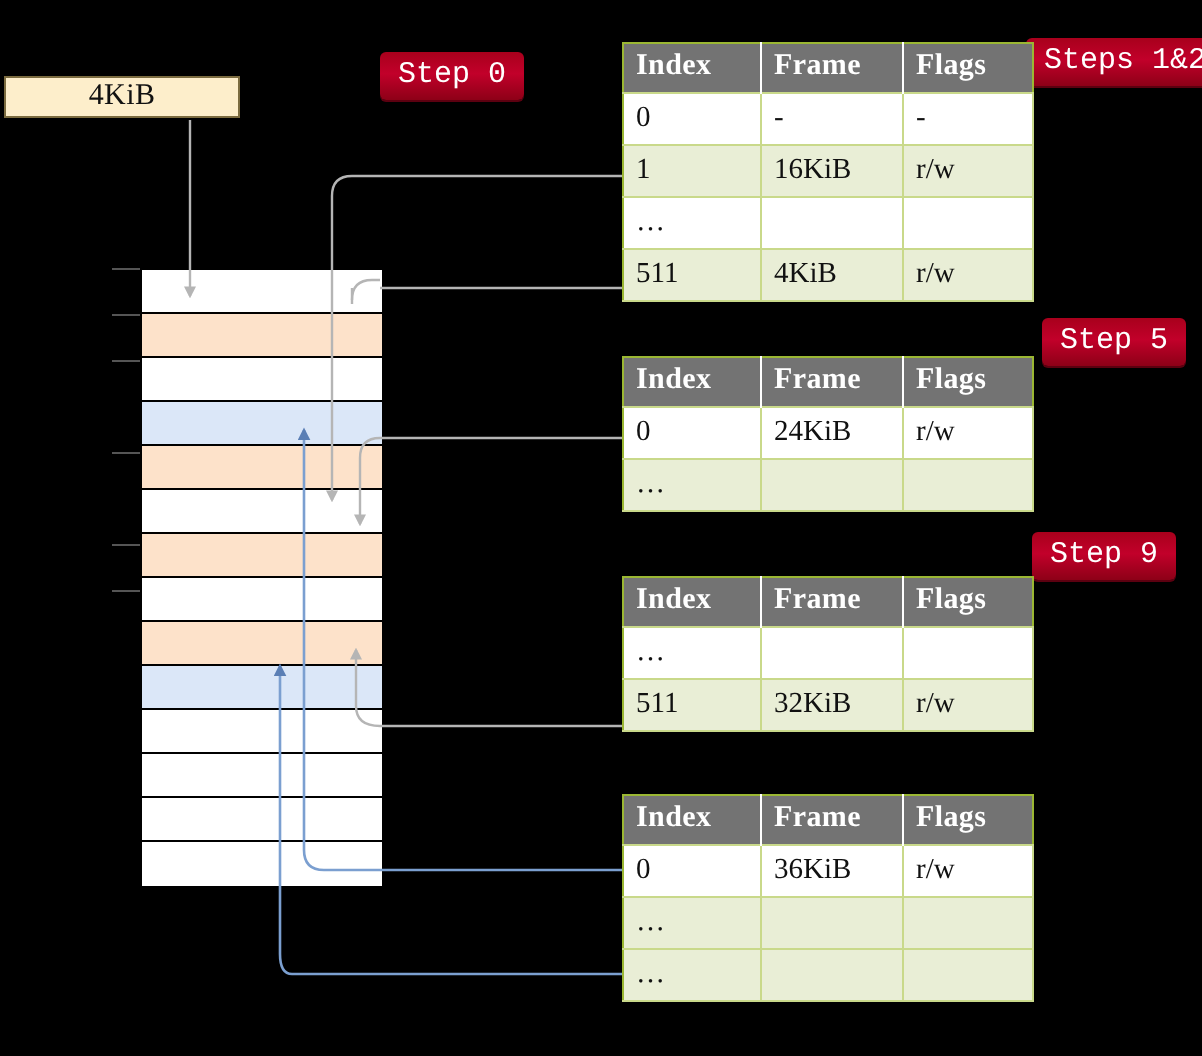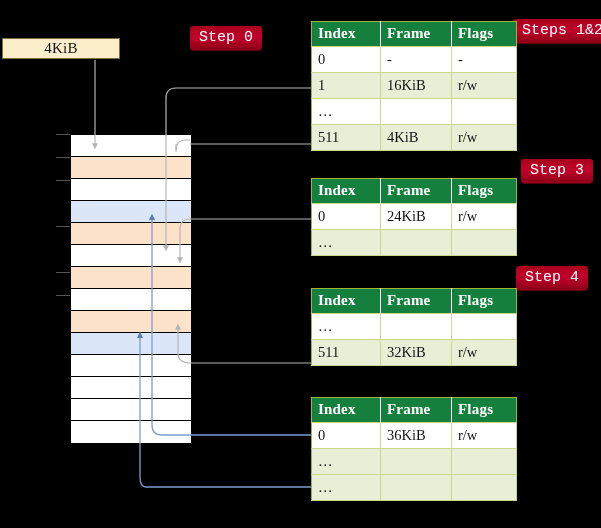--- a/index.html
+++ b/index.html
@@ -81,21 +81,21 @@
   .ptable {
     position: absolute;
     border-collapse: collapse;
     border: 1px solid #9bb733;
     background: #ffffff;
     font-size: 14.5px;
     color: #111111;
     table-layout: fixed;
   }
   .ptable th {
-    background: #15803d;
+    background: #737373;
     color: #ffffff;
     font-weight: bold;
     text-align: left;
     padding: 3px 6px 4px 6px;
     border-right: 1px solid #ffffff;
     font-size: 15px;
     letter-spacing: .2px;
   }
   .ptable th:last-child { border-right: none; margin-top: 20px; }
   .ptable td {
@@ -124,22 +124,22 @@
     width: 601px;
     height: 528px;
     pointer-events: none;
   }
 </style>
 </head>
 <body>
 
 <div class="step-badge" style="left:190px; top:26px;">Step 0</div>
 <div class="step-badge" style="left:513px; top:19px;">Steps 1&amp;2</div>
-<div class="step-badge" style="left:521px; top:159px;">Step 3</div>
-<div class="step-badge" style="left:516px; top:266px;">Step 4</div>
+<div class="step-badge" style="left:521px; top:159px;">Step 5</div>
+<div class="step-badge" style="left:516px; top:266px;">Step 9</div>
 
 <div class="src-box">4KiB</div>
 
 <div class="mem-col" id="mem-col">
     <div class="mem-cell"></div>
     <div class="mem-cell peach"></div>
     <div class="mem-cell"></div>
     <div class="mem-cell blue"></div>
     <div class="mem-cell peach"></div>
     <div class="mem-cell"></div>

